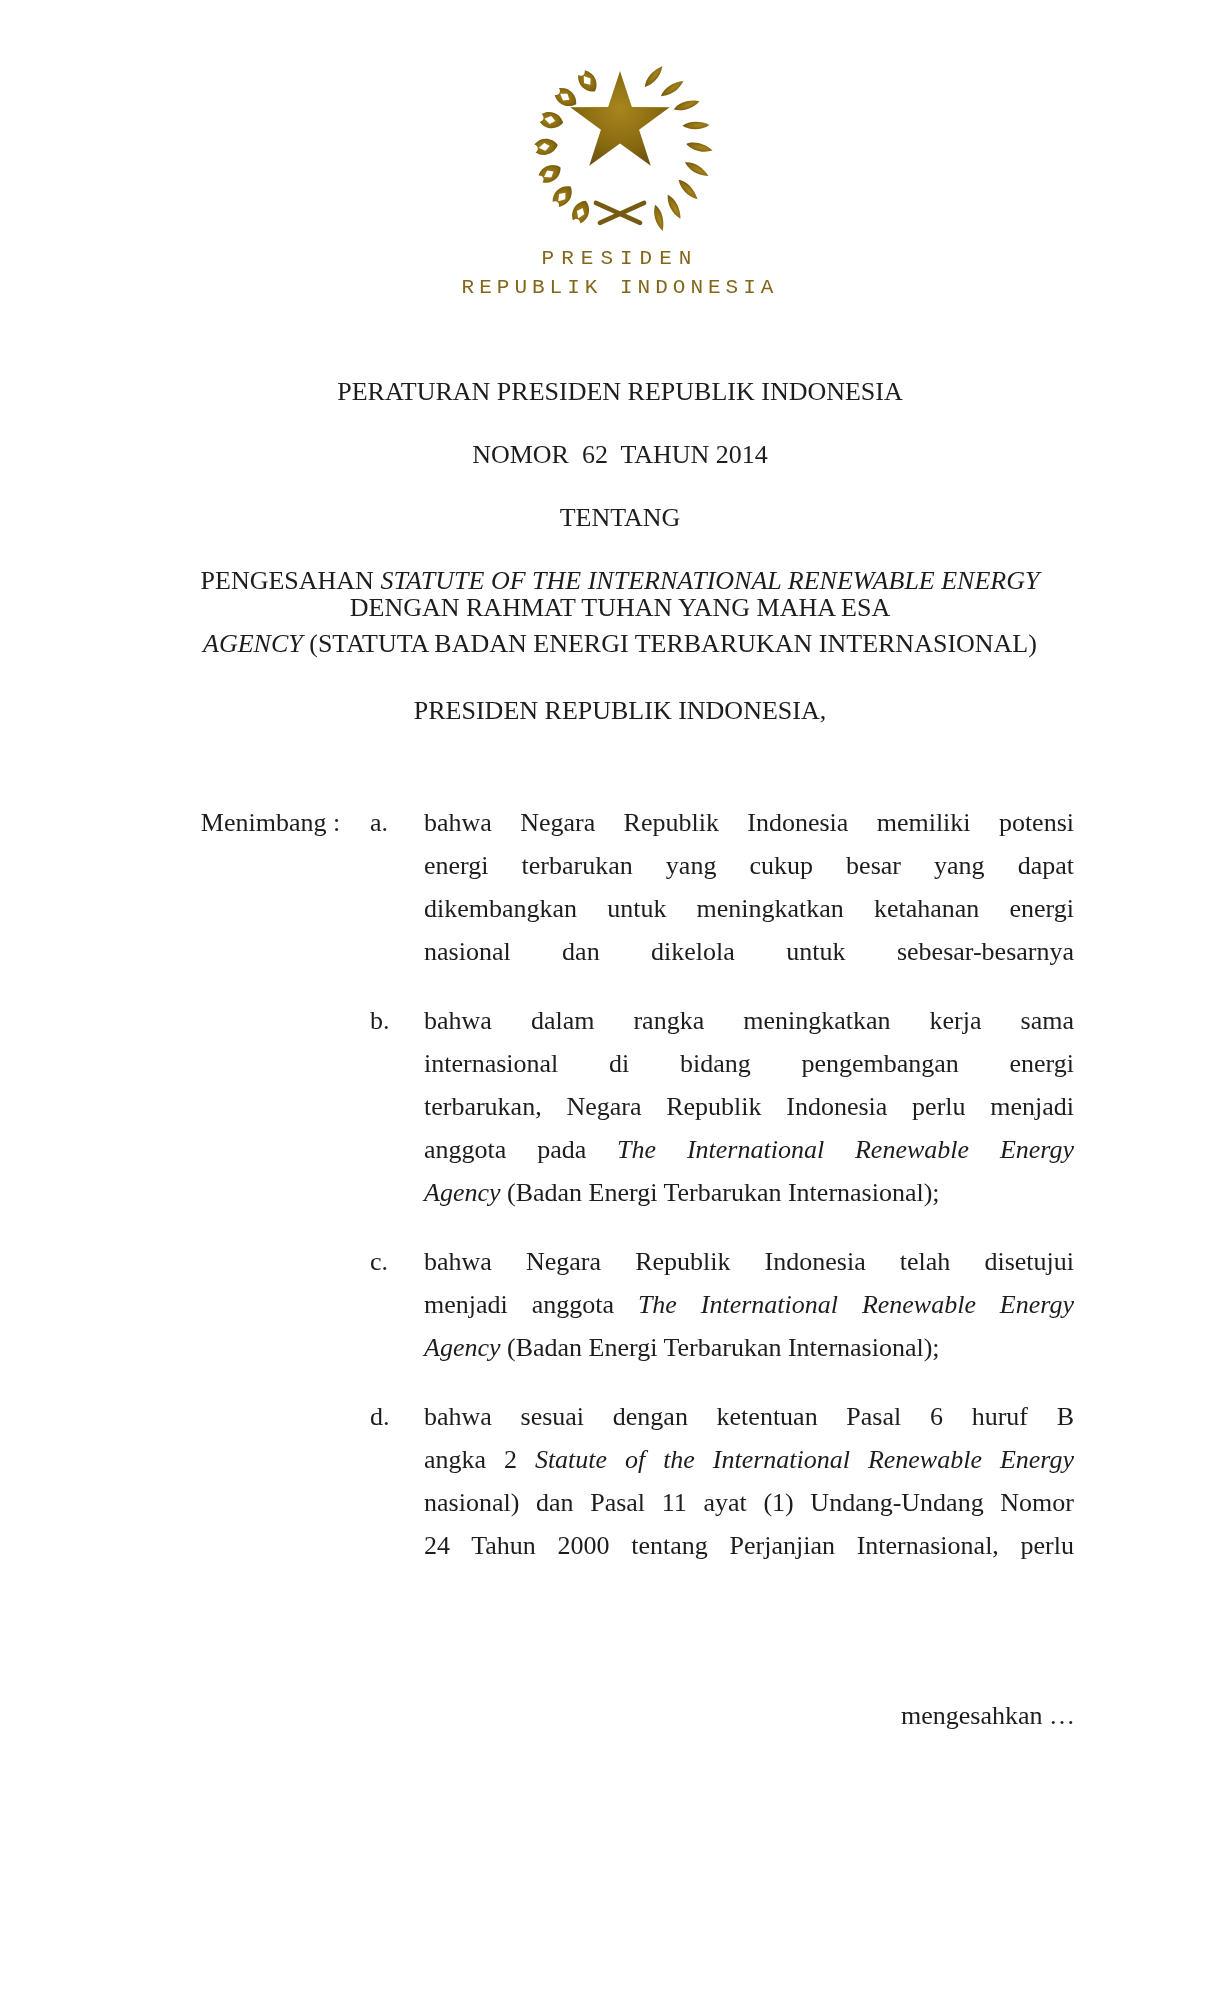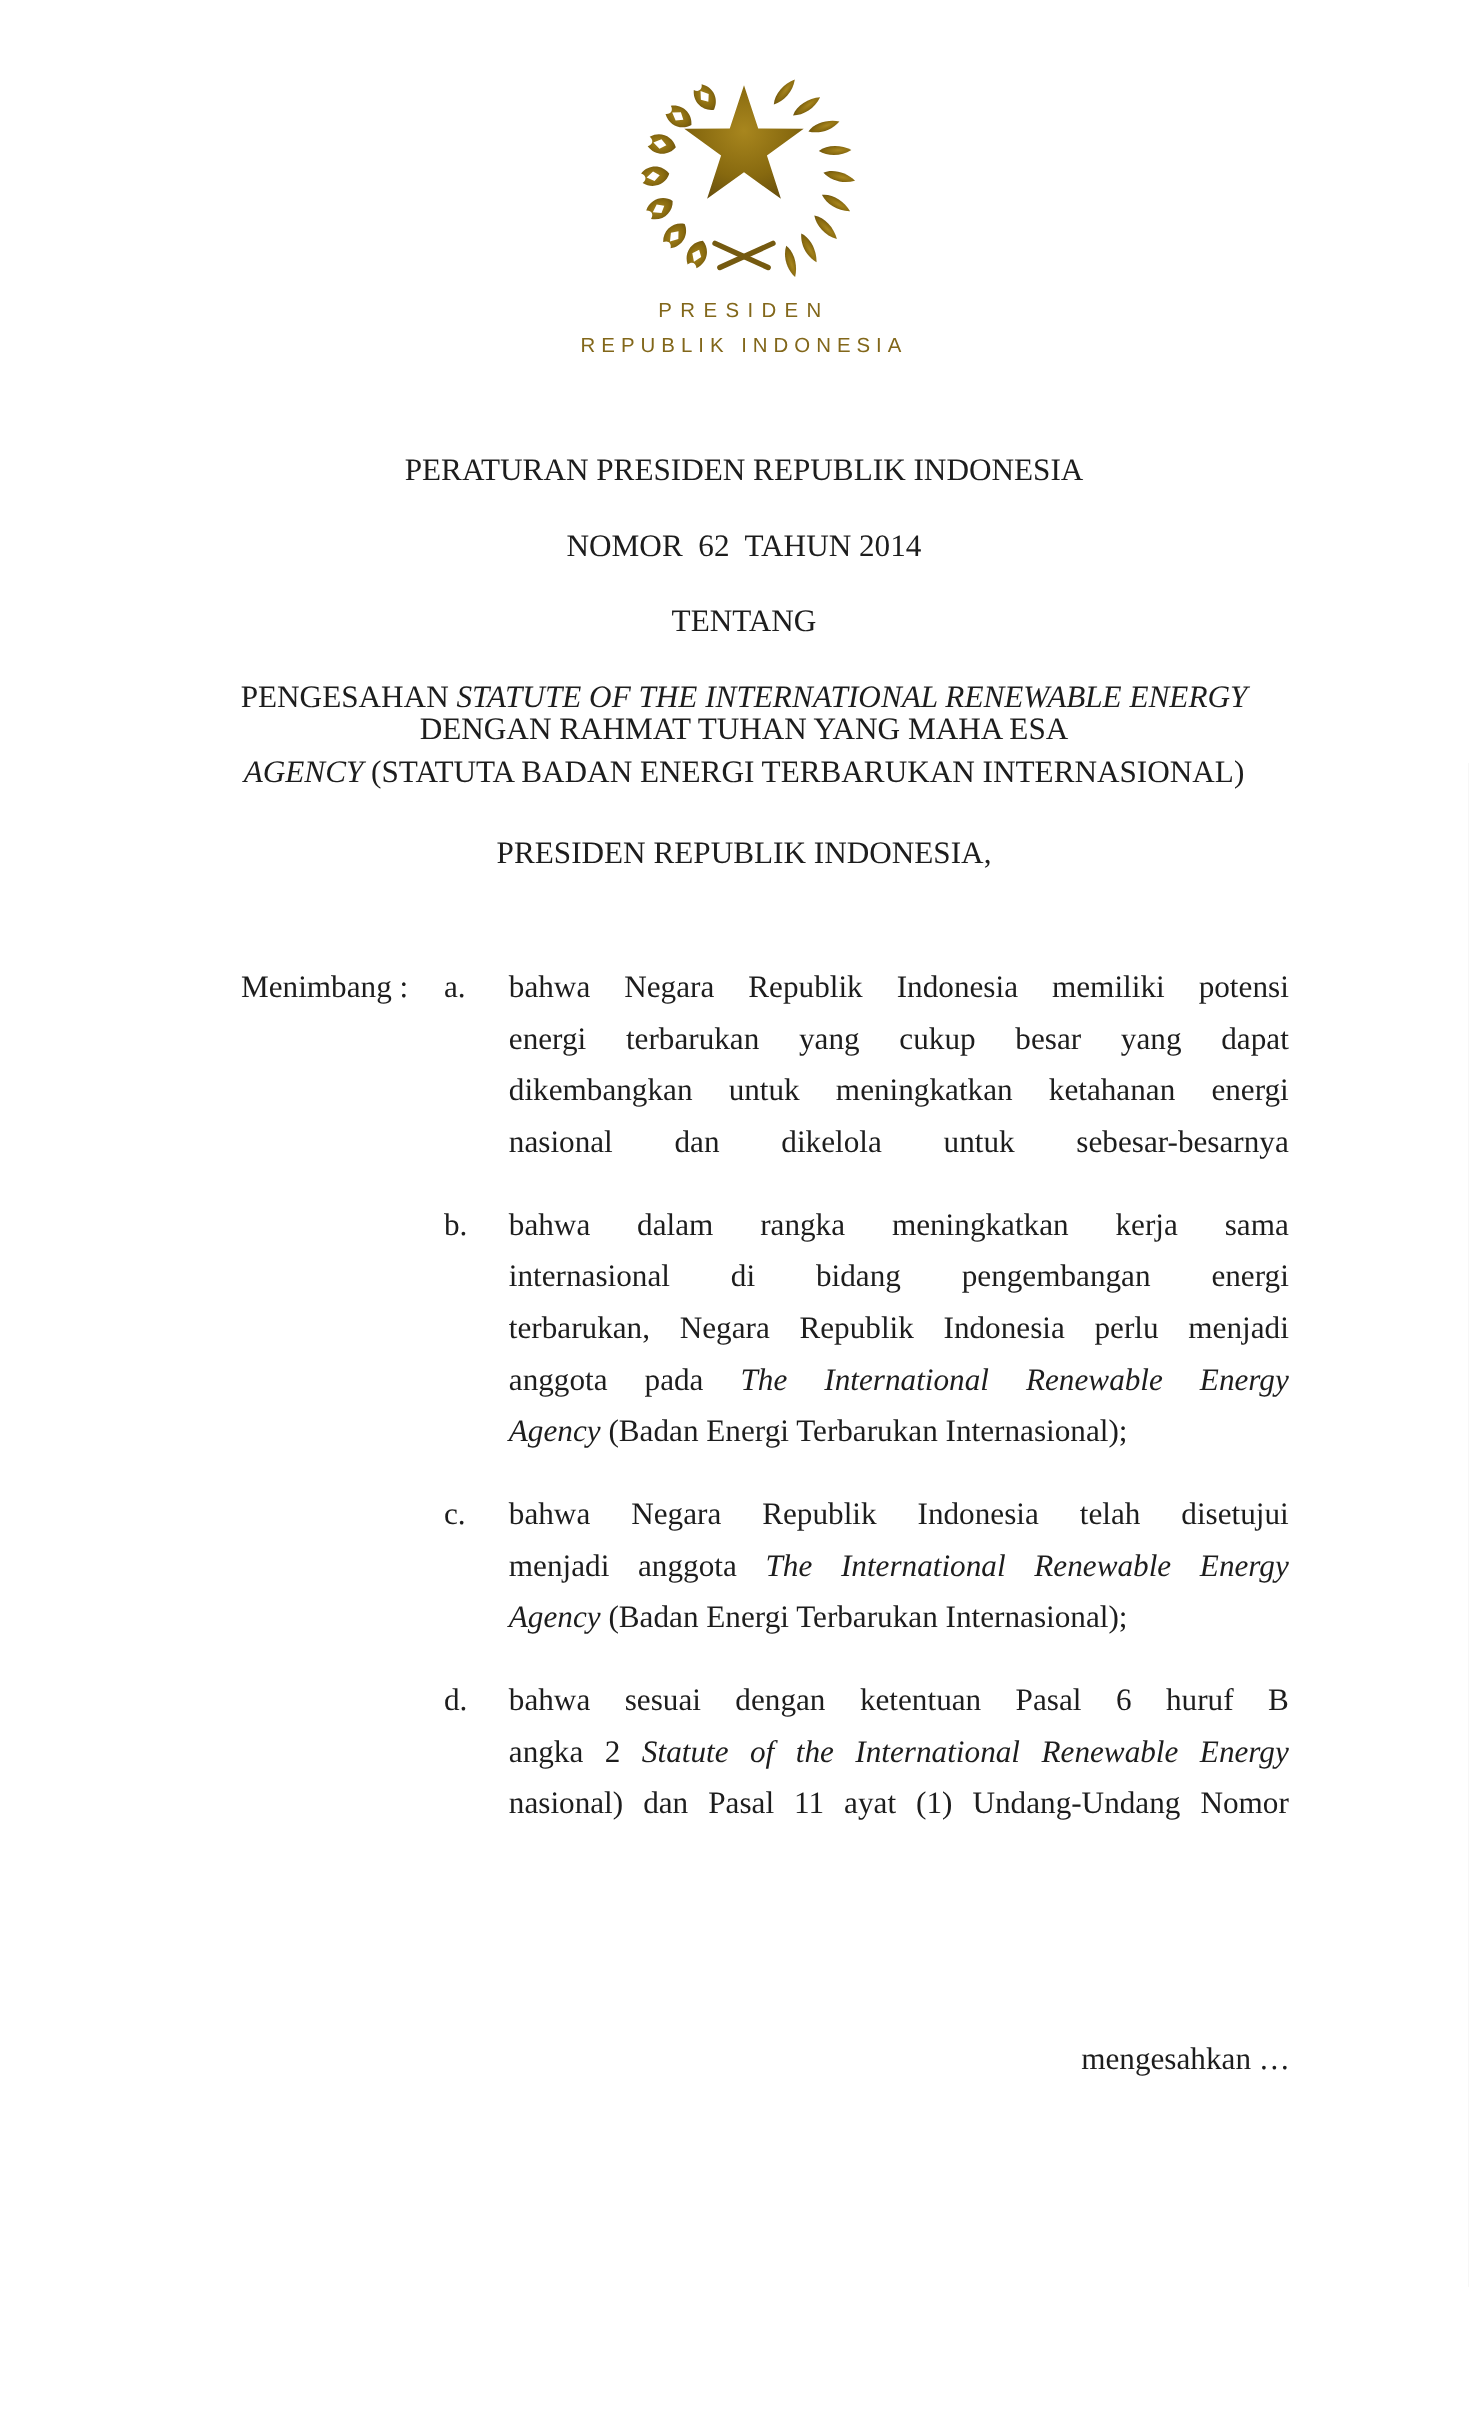--- a/index.html
+++ b/index.html
@@ -15,23 +15,23 @@
 
   
   .emblem-wrap {
     position:absolute; top:50px; left:620px;
     transform:translateX(-50%);
     width:204px; height:186px;
   }
   .letterhead-text {
     position:absolute; top:244px; left:16px; width:1208px;
     text-align:center;
-    font-family:Liberation Sans, sans-serif;
+    font-family:Liberation Mono, monospace;
     color:#82671a;
-    font-size:17px; line-height:29px;
+    font-size:21px; line-height:29px;
   }
   .letterhead-text .lh1 { letter-spacing:7px; }
   .letterhead-text .lh2 { letter-spacing:5px; }
 
   
   .tline { min-height:43px; line-height:43px; }
   .center-block { position:absolute; left:16px; width:1208px; text-align:center; font-size:26px; }
   .center-block .tline { white-space:pre;margin-top:20px; }
   em { font-style:italic; }
 
@@ -159,20 +159,21 @@
             <div class="tline just"><span>menjadi anggota </span><em>The International Renewable Energy</em></div>
             <div class="tline"><em>Agency</em><span> (Badan Energi Terbarukan Internasional);</span></div>
           </div>
         </div>
         <div class="mn-item">
           <div class="mn-letter">d.</div>
           <div class="mn-text">
             <div class="tline just"><span>bahwa sesuai dengan ketentuan Pasal 6 huruf B</span></div>
             <div class="tline just"><span>angka 2 </span><em>Statute of the International Renewable Energy</em></div>
             <div class="tline just"><span>nasional) dan Pasal 11 ayat (1) Undang-Undang Nomor</span></div>
+            <div class="tline just"><span>24 Tahun 2000 tentang Perjanjian Internasional, perlu</span></div>
           </div>
         </div>
       </div>
   </div>
 
   <div class="catchword">mengesahkan …</div>
 
 </div>
 
 </body></html>

